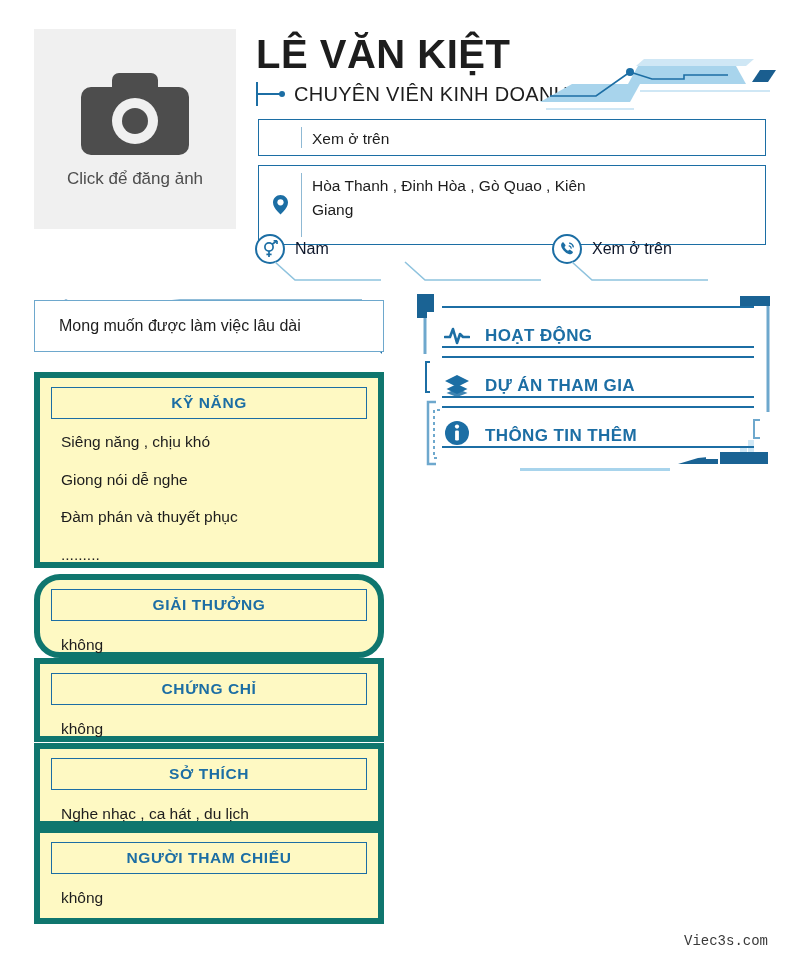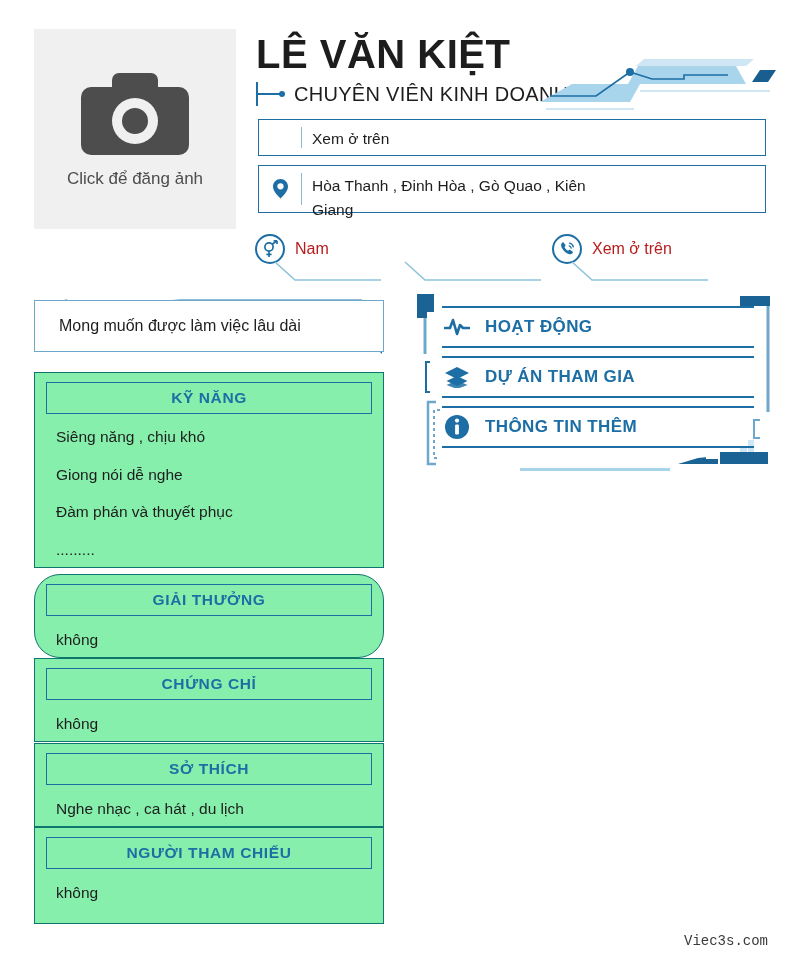--- a/index.html
+++ b/index.html
@@ -98,54 +98,54 @@
     width: 42px; flex: none;
     display: flex; align-items: center; justify-content: center;
   }
   .field-sep { width: 1px; background: #8fb9d4; margin: 7px 0; flex: none; }
   .field-val {
     padding: 8px 10px;
     font-size: 15.5px; color: #1d1d1d; line-height: 1.55;
   }
   #field-email { top: 119px; width: 508px; height: 37px; }
   #field-email .field-val { padding-top: 7px; }
-  #field-address { top: 165px; width: 508px; height: 48px; }
+  #field-address { top: 165px; width: 508px; height: 80px; }
 
   
   .mini-row { position: absolute; left: 255px; top: 234px; width: 520px; height: 52px; }
   .mini {
     position: absolute; top: 0;
     display: flex; align-items: center;
   }
   .mini-ico {
     width: 30px; height: 30px; flex: none;
     border: 2px solid #1c6ea4; border-radius: 50%;
     display: flex; align-items: center; justify-content: center;
     background: #fff;
   }
-  .mini-txt { margin-left: 10px; font-size: 16px; color: #b91c1c; white-space: nowrap; }
+  .mini-txt { margin-left: 10px; font-size: 16px; color: #0f172a; white-space: nowrap; }
   .mini-line { position: absolute; height: 26px; pointer-events: none; }
 
   
   .objective {
     position: absolute;
     left: 34px; top: 300px;
     width: 350px; height: 52px;
     border: 1px solid #6ea8cd;
     background: #fff;
     display: flex; align-items: center;
   }
   .objective-text { padding-left: 24px; font-size: 16px; color: #1d1d1d; }
   .obj-deco { position: absolute; left: 30px; top: 288px; width: 358px; height: 70px; pointer-events: none; }
 
   .panel {
     position: absolute; left: 34px;
     width: 350px;
-    border: 1px solid #0f766e;
-    background: #86efac;
+    border: 6px solid #0f766e;
+    background: #fef9c3;
   }
   .panel-head {
     margin: 9px 11px 0 11px;
     border: 1px solid #1c6ea4;
     height: 32px;
     display: flex; align-items: center; justify-content: center;
   }
   .panel-head span {
     font-size: 15.5px; font-weight: bold;
     color: #1c6ea4; letter-spacing: 0.6px;
@@ -165,21 +165,21 @@
   #panel-refs     { top: 827px; height: 97px; }
 
   
   .right-col { position: absolute; left: 410px; top: 292px; width: 375px; height: 175px; }
   .right-deco { position: absolute; left: 0; top: 0; width: 375px; height: 180px; pointer-events: none; }
   .rsec {
     position: absolute; left: 32px; width: 312px;
     border-top: 2px solid #1c6ea4;
     border-bottom: 2px solid #1c6ea4;
     height: 42px;
-    display: flex; align-items: center;
+    display: flex; align-items: flex-end;
     background: transparent;
   }
   #rsec-0 { top: 14px; }
   #rsec-1 { top: 64px; }
   #rsec-2 { top: 114px; }
   .rsec-ico { width: 30px; flex: none; display: flex; align-items: center; justify-content: center; }
   .rsec-lbl {
     margin-left: 13px;
     font-size: 17px; font-weight: bold;
     color: #1c6ea4; letter-spacing: 0.4px;

